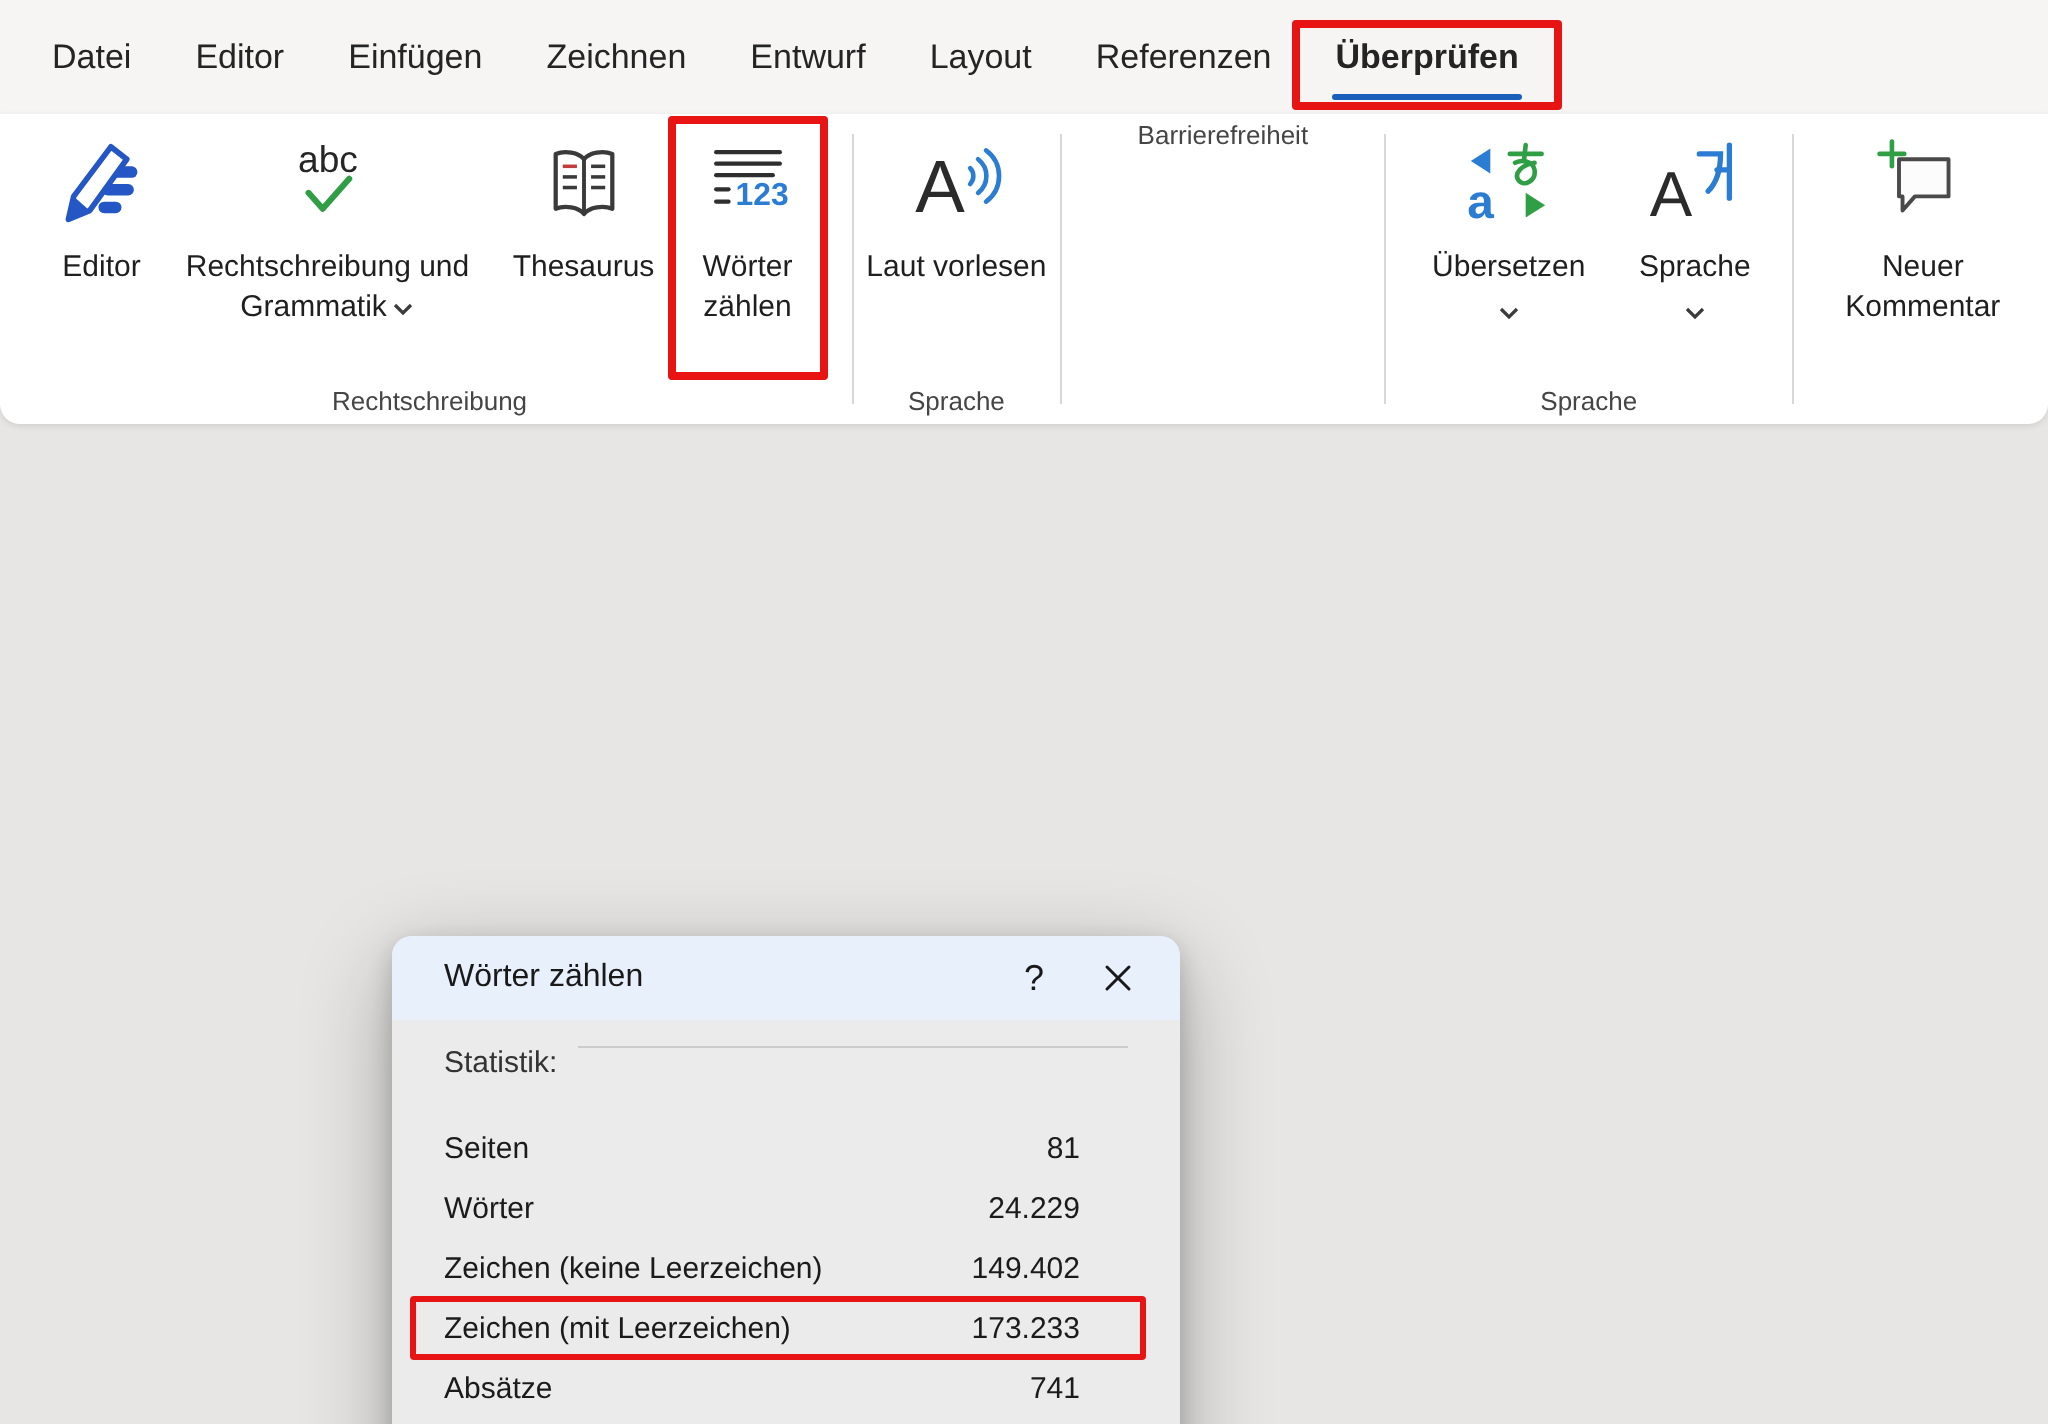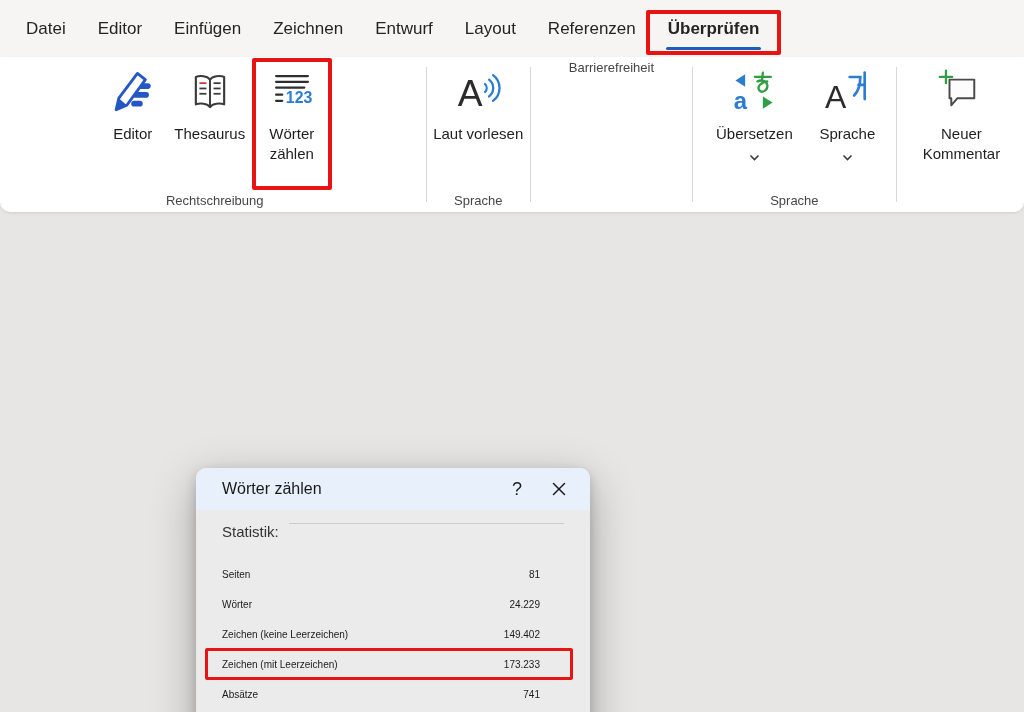--- a/index.html
+++ b/index.html
@@ -120,21 +120,21 @@
   }
   .dlg-body { padding:13px 26px 0 26px; }
   .section-row { display:flex; height:20px; margin-bottom:16px; }
   .section-label { font-size:15px; color:#333333; margin-right:10px; }
   .section-line { flex:1; height:1px; background:#cccbca; }
   .stat-row {
     height:30px;
     display:flex; align-items:center; justify-content:space-between;
     padding-right:24px;
     position:relative;
-    font-size:10px; color:#1b1b1b;
+    font-size:15px; color:#1b1b1b;
   }
   .stat-row .annotation { inset:-1px -9px -1px -17px; border-width:3.5px; }
   svg text { font-family:"Liberation Sans", sans-serif; }
 </style>
 </head>
 <body>
 
 <div class="tabstrip">
   <div class="tab">
       <span>Datei</span>
@@ -174,20 +174,31 @@
             <g fill="#2456c5">
               <rect x="24" y="16" width="22" height="6.5" rx="3.2"></rect>
               <rect x="26" y="26" width="18" height="6.5" rx="3.2"></rect>
               <rect x="24" y="36" width="13" height="6.5" rx="3.2"></rect>
             </g>
             <path d="M31,5 L40,12 L19,41 L7,46 L10,33 Z" fill="#ffffff" stroke="#2456c5" stroke-width="3.2" stroke-linejoin="round"></path>
             <path d="M10,33 L7,46 L19,41 Z" fill="#2456c5"></path>
           </svg>
         </span>
         <span class="lbl"><span>Editor</span></span>
+      </div>
+      <div class="rbtn w-rug">
+        <span class="icon">
+          <svg viewBox="0 0 52 52">
+            <text x="26" y="19" font-size="21" text-anchor="middle" fill="#262626">abc</text>
+            <path d="M15,31 L23,40 L38,23" fill="none" stroke="#2f9e44" stroke-width="3.4" stroke-linecap="round" stroke-linejoin="round"></path>
+          </svg>
+        </span>
+        <span class="lbl"><span>Rechtschreibung und Grammatik</span><svg class="chev" width="11" height="7">
+              <polyline points="1.5,1.5 5.5,5.5 9.5,1.5" fill="none" stroke="#3b3b3b" stroke-width="1.6"></polyline>
+            </svg></span>
       </div>
       <div class="rbtn w-thes">
         <span class="icon">
           <svg viewBox="0 0 52 52">
             <path d="M26,12 C23,8 15,7 10,9 V40 C15,38 23,39 26,43 C29,39 37,38 42,40 V9 C37,7 29,8 26,12 Z" fill="#ffffff" stroke="#3a3a3a" stroke-width="2.4" stroke-linejoin="round"></path>
             <line x1="26" y1="12" x2="26" y2="43" stroke="#3a3a3a" stroke-width="2.2"></line>
             <line x1="14" y1="16" x2="22" y2="16" stroke="#c43b3b" stroke-width="2"></line>
             <line x1="14" y1="22" x2="22" y2="22" stroke="#3a3a3a" stroke-width="2"></line>
             <line x1="14" y1="28" x2="22" y2="28" stroke="#3a3a3a" stroke-width="2"></line>
             <line x1="30" y1="16" x2="38" y2="16" stroke="#3a3a3a" stroke-width="2"></line>

